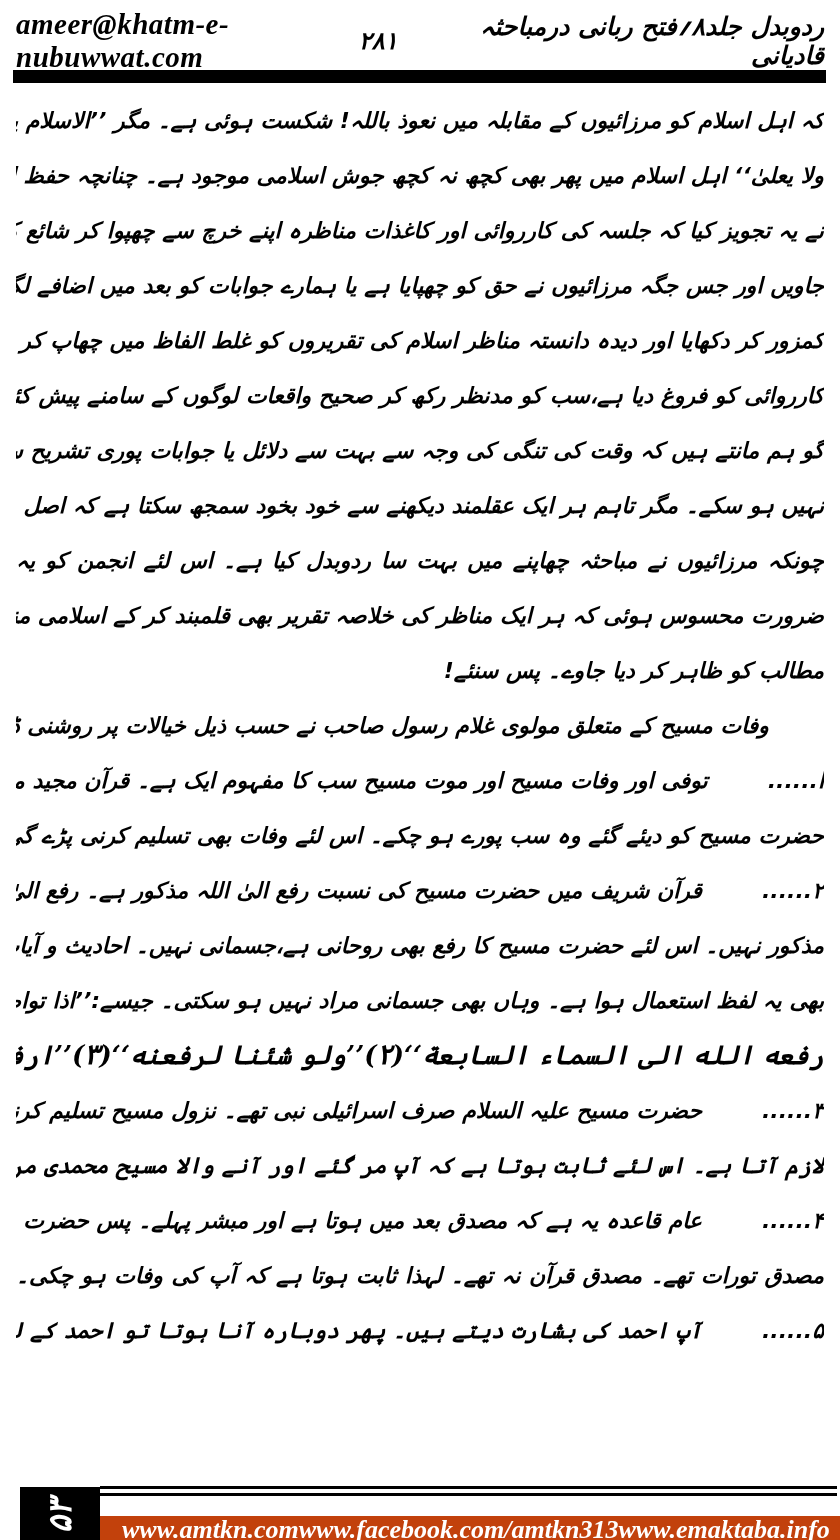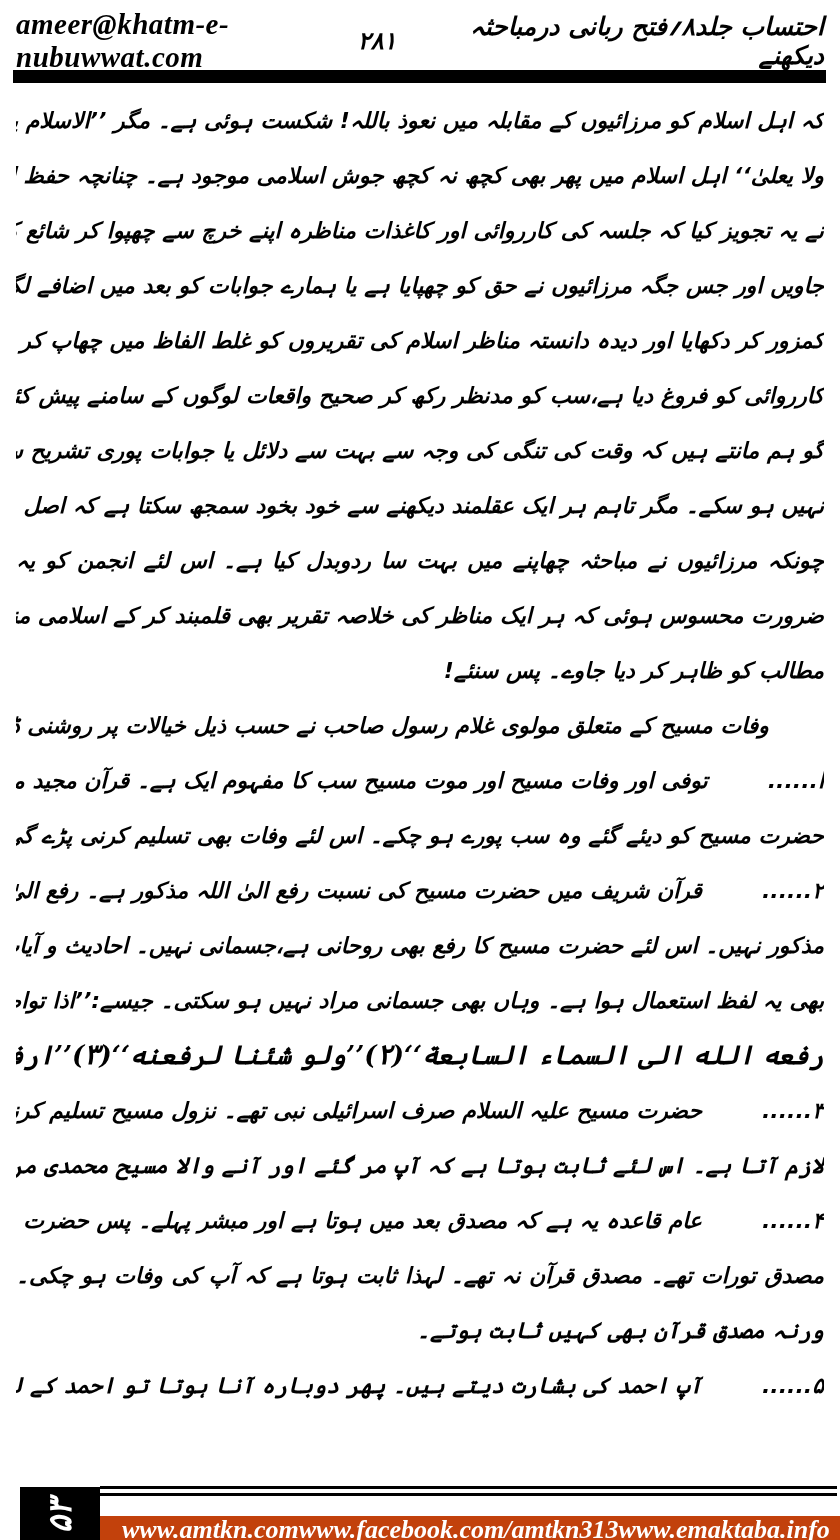--- a/index.html
+++ b/index.html
@@ -74,21 +74,21 @@
   }
 </style>
 </head>
 <body>
 
 <div class="page">
 
   <div class="header">
     <div class="email">ameer@khatm-e-nubuwwat.com</div>
     <div class="pagenum">۲۸۱</div>
-    <div class="booktitle">احتساب جلد۸؍فتح ربانی درمباحثہ دیکھنے</div>
+    <div class="booktitle">ردوبدل جلد۸؍فتح ربانی درمباحثہ قادیانی</div>
   </div>
 
   <div class="rule"></div>
 
   <div class="body">
 
   <div class="line full"><span>کہ اہل اسلام کو مرزائیوں کے مقابلہ میں نعوذ باللہ! شکست ہوئی ہے۔ مگر ’’الاسلام یعلوا</span></div>
       <div class="line full"><span>ولا یعلیٰ‘‘ اہل اسلام میں پھر بھی کچھ نہ کچھ جوش اسلامی موجود ہے۔ چنانچہ حفظ المسلمین</span></div>
       <div class="line full"><span>نے یہ تجویز کیا کہ جلسہ کی کارروائی اور کاغذات مناظرہ اپنے خرچ سے چھپوا کر شائع کرائے</span></div>
       <div class="line full"><span>جاویں اور جس جگہ مرزائیوں نے حق کو چھپایا ہے یا ہمارے جوابات کو بعد میں اضافے لگا کر</span></div>
@@ -103,21 +103,20 @@
       <div class="line full"><span class="marker">ا......</span><span class="gap"></span><span>توفی اور وفات مسیح اور موت مسیح سب کا مفہوم ایک ہے۔ قرآن مجید میں جو وعدے</span></div>
       <div class="line full"><span>حضرت مسیح کو دیئے گئے وہ سب پورے ہو چکے۔ اس لئے وفات بھی تسلیم کرنی پڑے گی۔</span></div>
       <div class="line full"><span class="marker">۲......</span><span class="gap"></span><span>قرآن شریف میں حضرت مسیح کی نسبت رفع الیٰ اللہ مذکور ہے۔ رفع الیٰ السماء</span></div>
       <div class="line full"><span>مذکور نہیں۔ اس لئے حضرت مسیح کا رفع بھی روحانی ہے،جسمانی نہیں۔ احادیث و آیات میں</span></div>
       <div class="line full"><span>بھی یہ لفظ استعمال ہوا ہے۔ وہاں بھی جسمانی مراد نہیں ہو سکتی۔ جیسے:’’اذا تواضع العبد</span></div>
       <div class="line full arabic"><span>رفعه الله الی السماء السابعة‘‘(۲)’’ولو شئنا لرفعنه‘‘(۳)’’ارفعنی (فی</span></div>
       <div class="line full"><span class="marker">۳......</span><span class="gap"></span><span>حضرت مسیح علیہ السلام صرف اسرائیلی نبی تھے۔ نزول مسیح تسلیم کرنے سے خلاف قرآن</span></div>
       <div class="line full"><span>لازم آتا ہے۔ اس لئے ثابت ہوتا ہے کہ آپ مر گئے اور آنے والا مسیح محمدی مرزا قادیانی ہیں۔</span></div>
       <div class="line full"><span class="marker">۴......</span><span class="gap"></span><span>عام قاعدہ یہ ہے کہ مصدق بعد میں ہوتا ہے اور مبشر پہلے۔ پس حضرت مسیح صرف</span></div>
       <div class="line full"><span>مصدق تورات تھے۔ مصدق قرآن نہ تھے۔ لہذا ثابت ہوتا ہے کہ آپ کی وفات ہو چکی۔</span></div>
-      <div class="line end"><span>ورنہ مصدق قرآن بھی کہیں ثابت ہوتے۔</span></div>
       <div class="line full"><span class="marker">۵......</span><span class="gap"></span><span>آپ احمد کی بشارت دیتے ہیں۔ پھر دوبارہ آنا ہوتا تو احمد کے لئے مصدق بھی ہوتے۔</span></div>
     </div>
 
   <div class="footer">
     <div class="numbox">
       <span>۵۳</span>
     </div>
     <div class="dlines">
       <div class="dl"></div>
       <div class="dl"></div>

